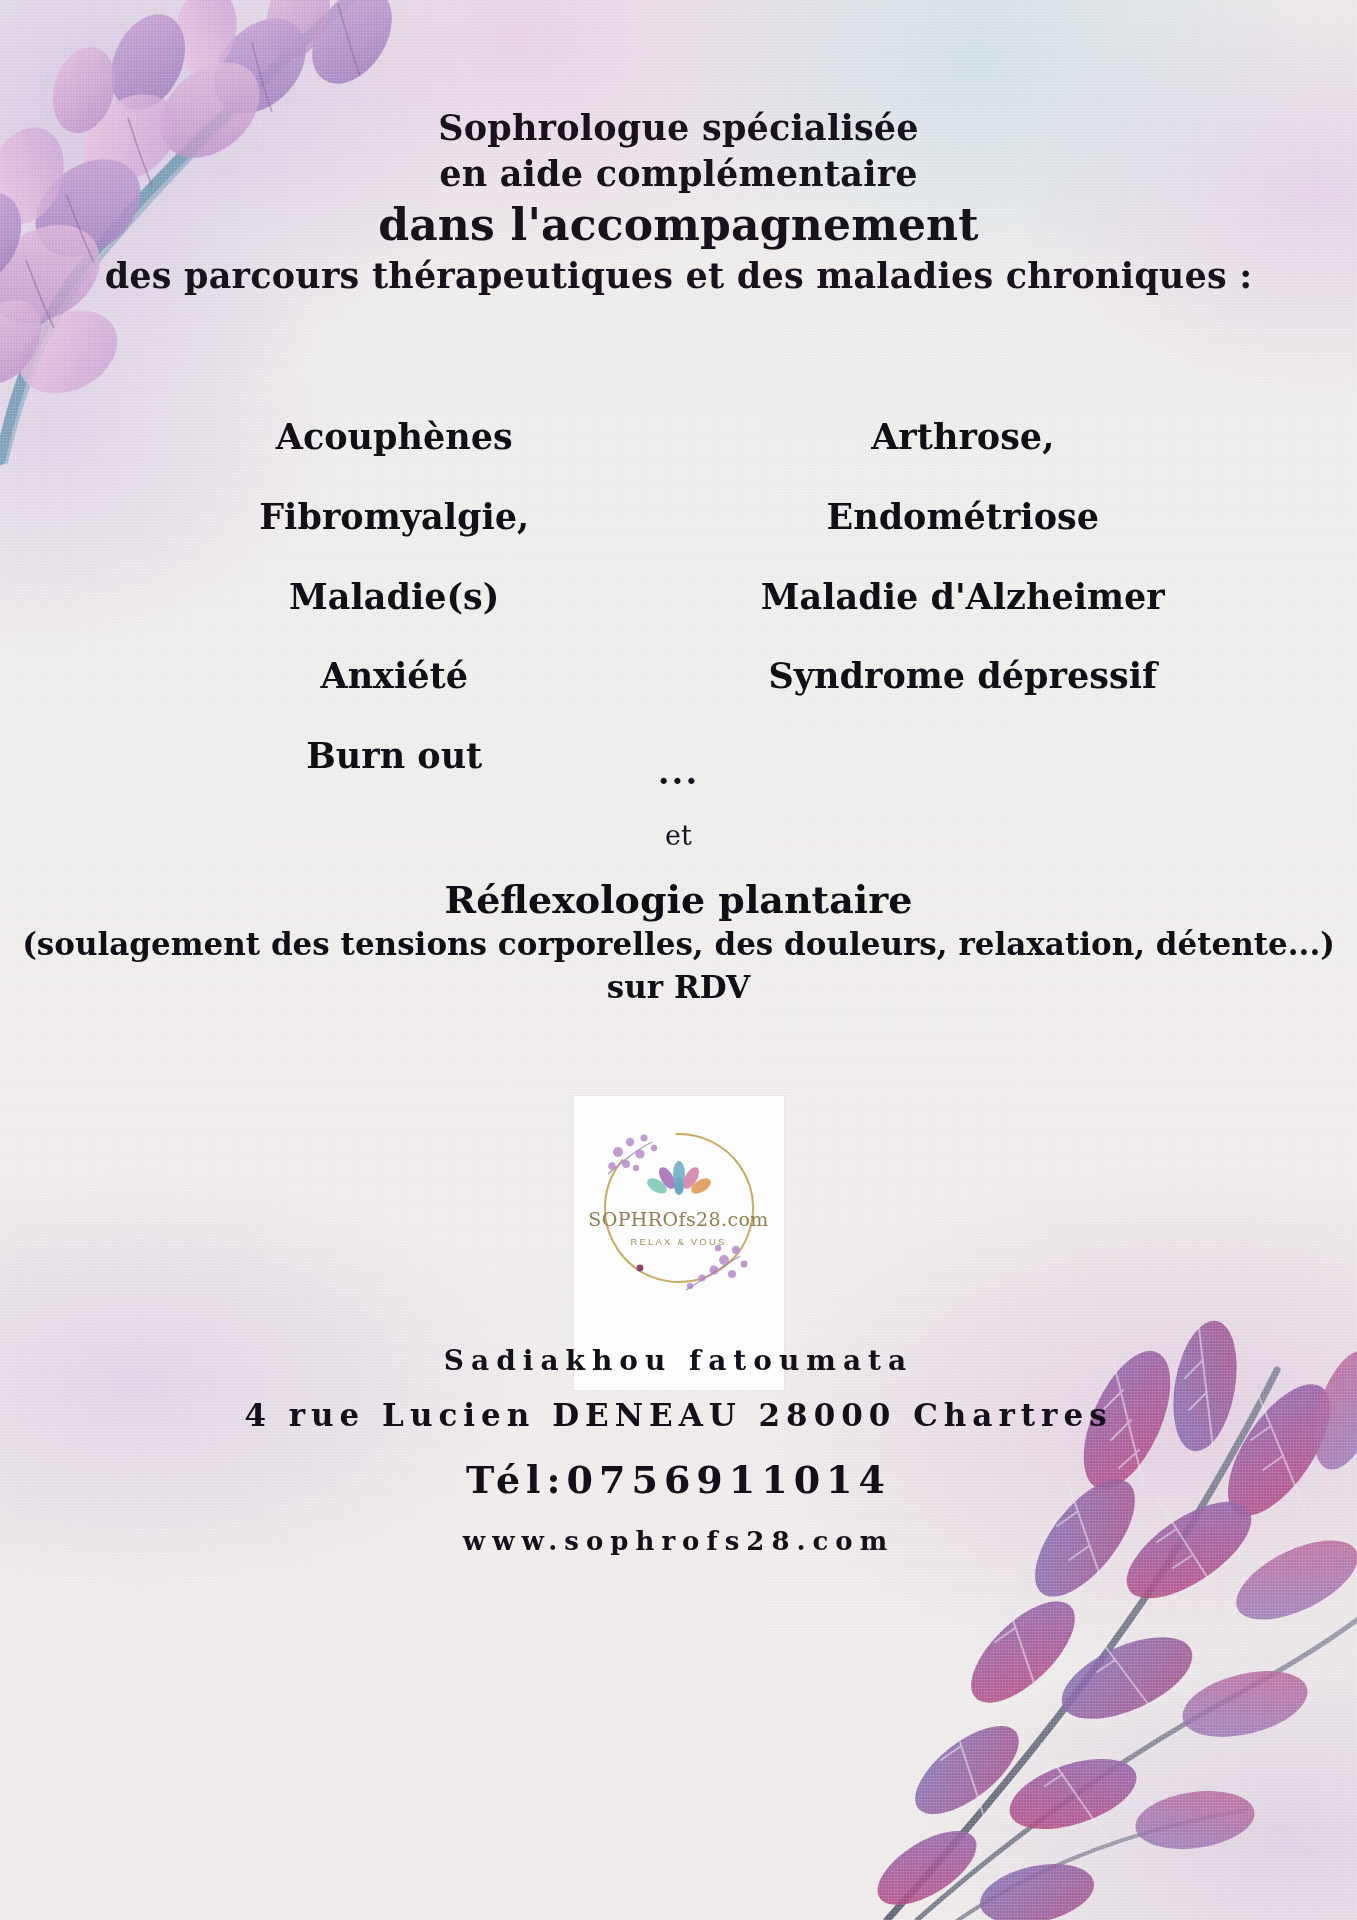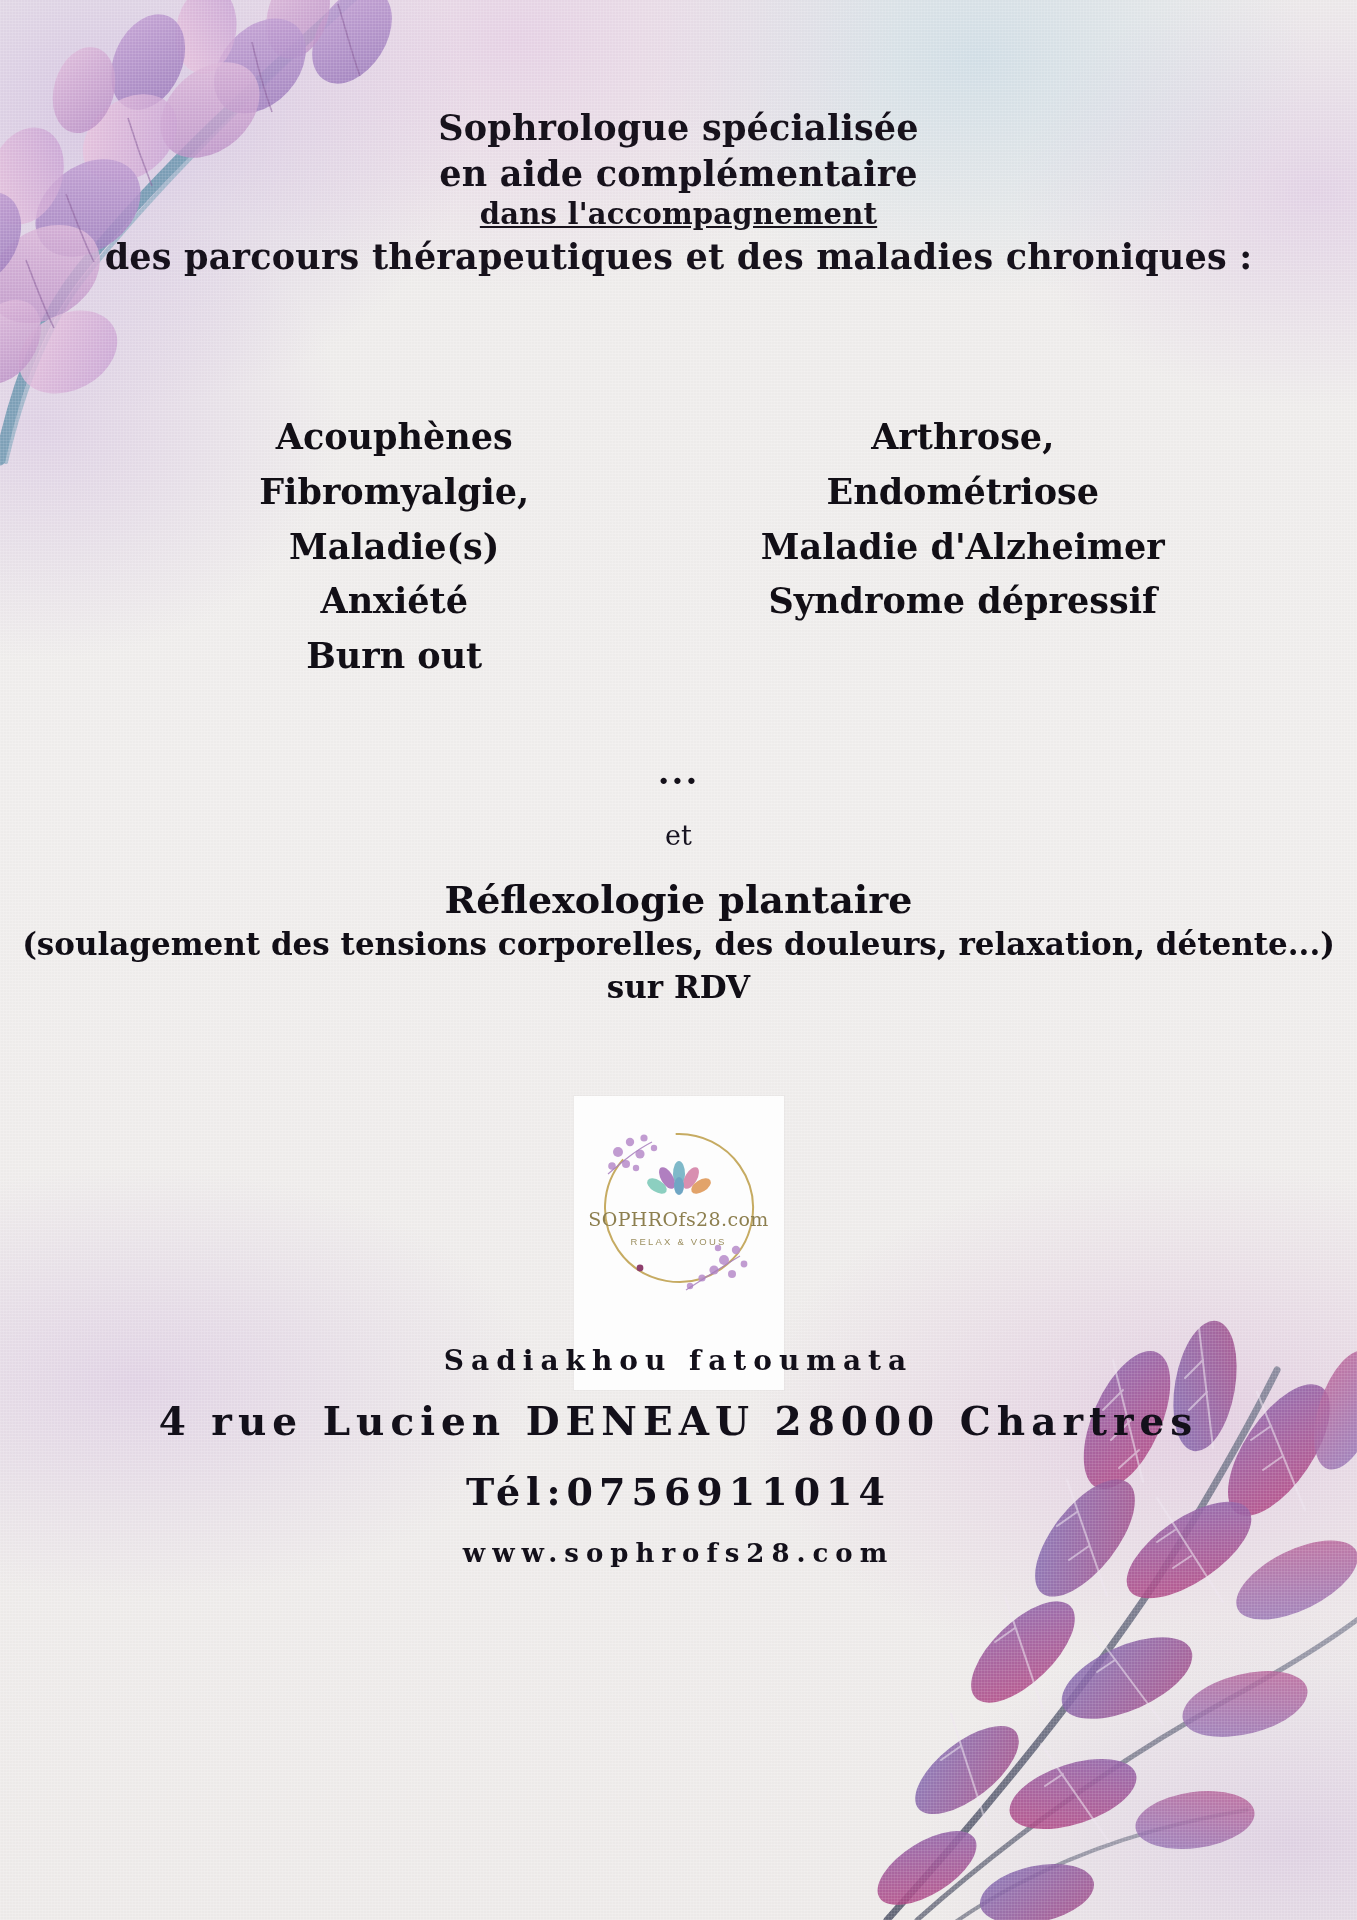--- a/index.html
+++ b/index.html
@@ -64,31 +64,31 @@
     letter-spacing: .2px;
   }
   #headline-block {
     position: absolute;
     left: 0; right: 0;
     top: 105px;
   }
   #headline-block .line { line-height: 1.30; }
   #hl-1 { font-size: 35px; }
   #hl-2 { font-size: 35px; }
-  #hl-3 { font-size: 29px; text-decoration: underline; }
+  #hl-3 { font-size: 44px; }
   #hl-4 { font-size: 35px; text-align: center; }
 
   #conditions {
     position: absolute;
     left: 110px;
     right: 110px;
     top: 415px;
     display: grid;
     grid-template-columns: 1fr 1fr;
-    row-gap: 11px;
+    row-gap: 36px;
     color: #120f16;
   }
   .cond {
     font-size: 35px;
     font-weight: 700;
     text-align: center;
     line-height: 1.25;
     font-family: "DejaVu Serif", serif;
   }
 
@@ -165,21 +165,21 @@
     color: #13101a;
     font-family: "DejaVu Serif", serif;
   }
   #f-name {
     font-size: 28px;
     letter-spacing: 7px;
     font-weight: 600;
     line-height: 1.5;
   }
   #f-address {
-    font-size: 39px;
+    font-size: 31px;
     letter-spacing: 6px;
     font-weight: 600;
     line-height: 1.5;
     margin-top: 10px;
   }
   #f-phone {
     font-size: 38px;
     letter-spacing: 6px;
     font-weight: 600;
     line-height: 1.5;

